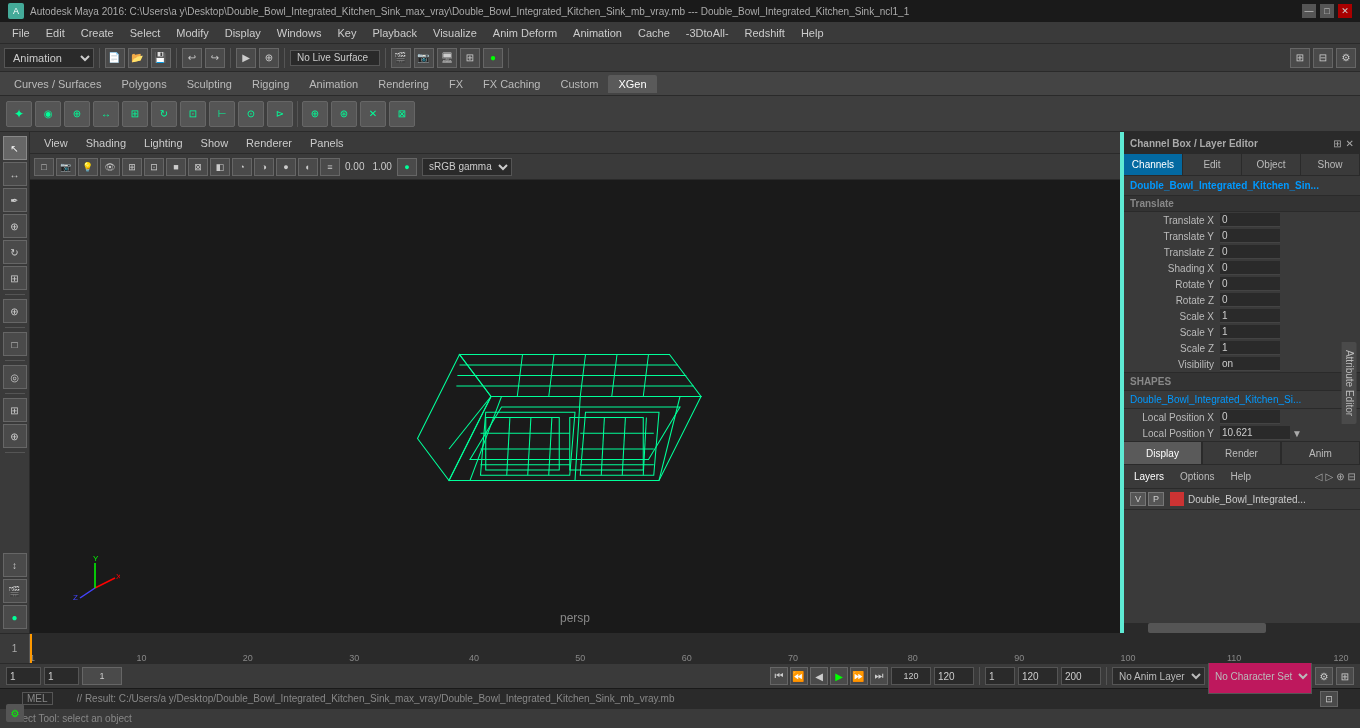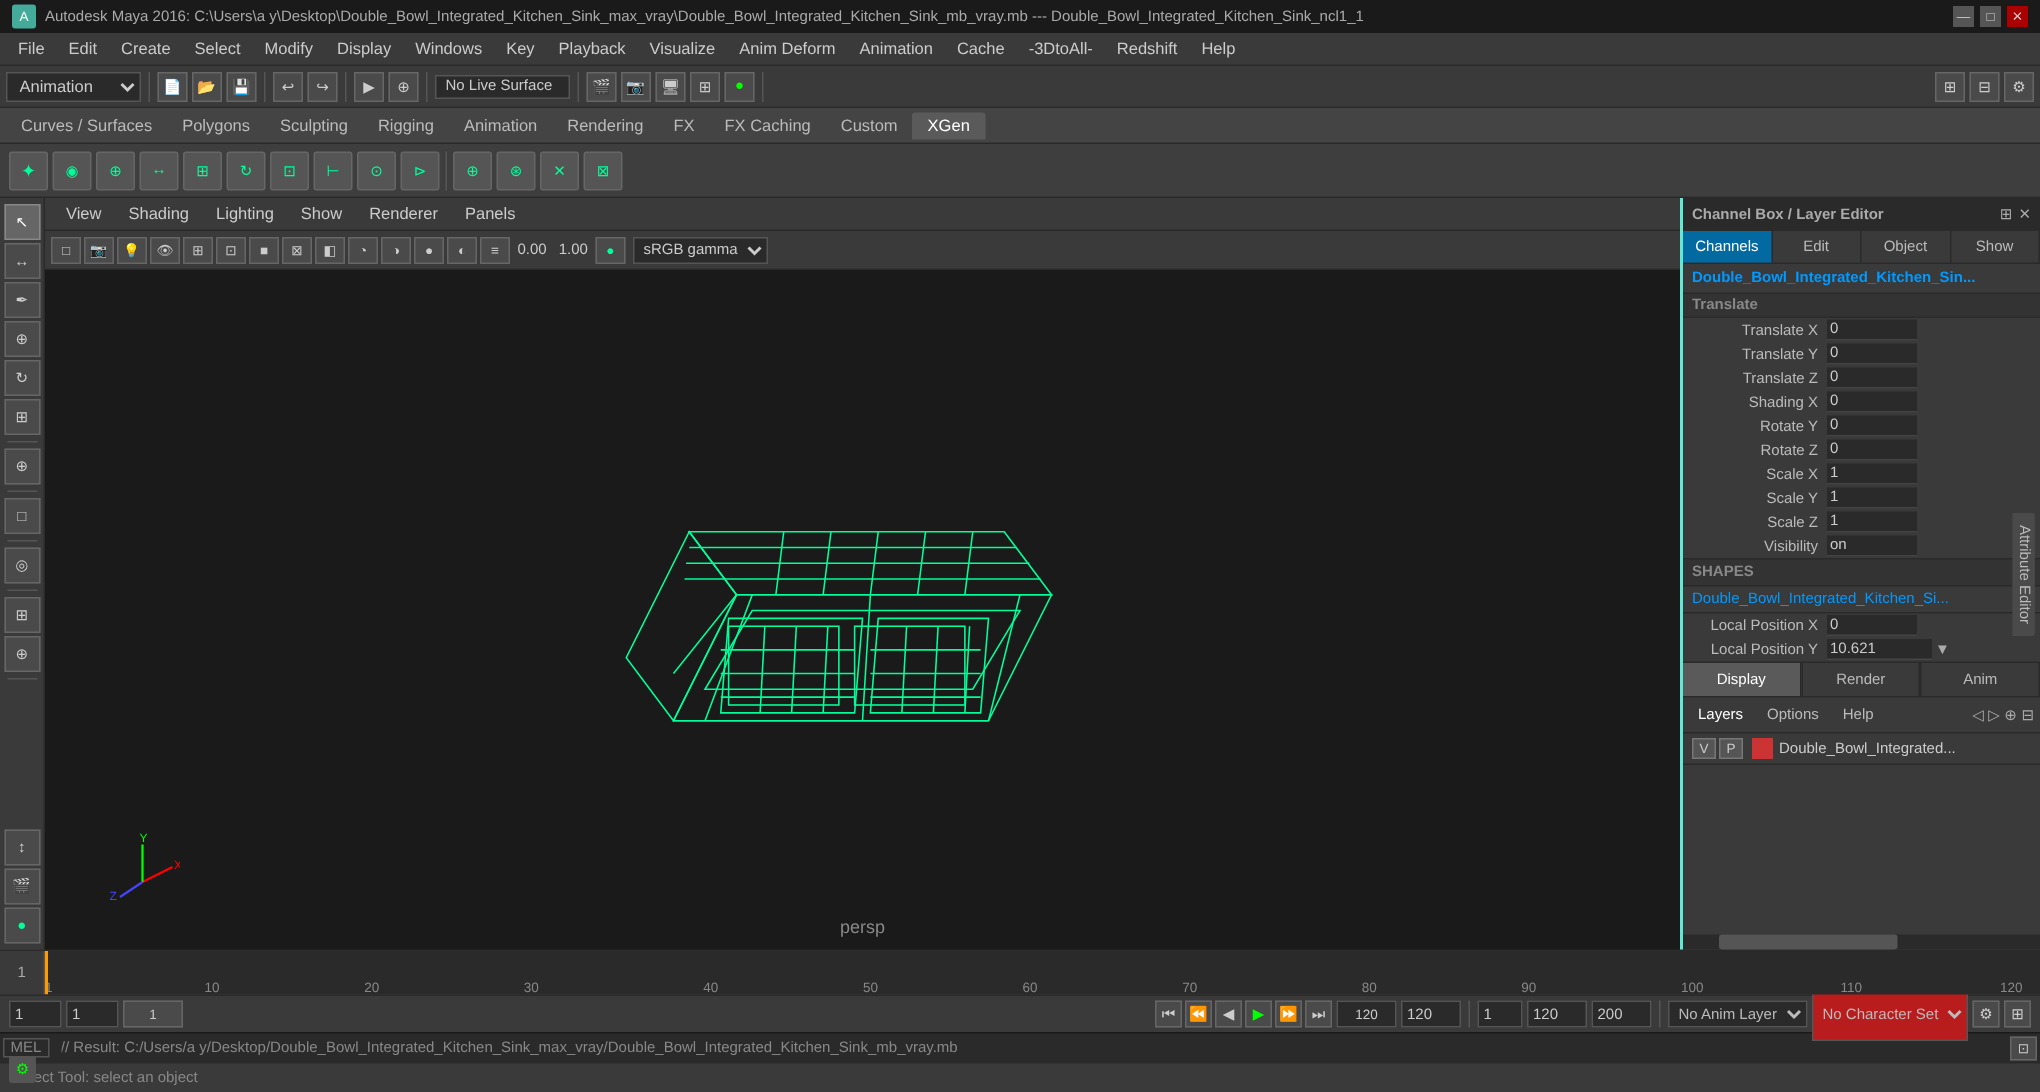--- a/index.html
+++ b/index.html
@@ -311,21 +311,21 @@
         <line x1="25" y1="35" x2="25" y2="10" stroke="#0f0" stroke-width="1.5"></line>
         <text x="23" y="8" font-size="8" fill="#0f0">Y</text>
         <line x1="25" y1="35" x2="10" y2="45" stroke="#44f" stroke-width="1.5"></line>
         <text x="3" y="47" font-size="8" fill="#44f">Z</text>
       </svg>
 
       <div id="viewport-label" style="position:absolute;bottom:8px;left:50%;transform:translateX(-50%);color:#888;font-size:12px;">persp</div>
     </div>
   </div>
 
-  <div id="rightpanel" style="width:240px;background:#3a3a3a;border-left:2px solid #5eead4;display:flex;flex-direction:column;position:relative;">
+  <div id="rightpanel" style="width:240px;background:#3a3a3a;border-left:4px solid #5eead4;display:flex;flex-direction:column;position:relative;">
     <div id="rightpanel-header" style="height:22px;background:#2a2a2a;display:flex;align-items:center;justify-content:space-between;padding:0 6px;">
       <span style="font-size:10px;color:#aaa;font-weight:bold;">Channel Box / Layer Editor</span>
       <div style="display:flex;gap:4px;">
         <span style="font-size:10px;color:#aaa;cursor:pointer;">⊞</span>
         <span style="font-size:10px;color:#aaa;cursor:pointer;">✕</span>
       </div>
     </div>
 
     <div id="channel-tabs" style="height:22px;display:flex;border-bottom:1px solid #2a2a2a;">
       <div class="ch-tab active" style="font-size:10px;flex:1;display:flex;align-items:center;justify-content:center;background:#0369a1;color:#fff;cursor:pointer;">Channels</div>
@@ -474,28 +474,28 @@
 
   <div style="width:1px;height:18px;background:#555;margin:0 2px;"></div>
   <input class="time-input" value="1" style="width: 30px;">
   <input class="time-input" value="120" style="width: 40px;">
   <input class="time-input" value="200" style="width: 40px;">
   <div style="width:1px;height:18px;background:#555;margin:0 2px;"></div>
 
   <select style="background:#2a2a2a;border:1px solid #555;color:#bbb;font-size:10px;height:18px;padding:0 2px;">
     <option>No Anim Layer</option>
   </select>
-  <select style="background:#b91c1c;border:1px solid #555;color:#bbb;font-size:10px;height:35px;padding:0 2px;">
+  <select style="background:#be185d;border:1px solid #555;color:#bbb;font-size:10px;height:35px;padding:0 2px;">
     <option>No Character Set</option>
   </select>
   <div class="play-btn">⚙</div>
   <div class="play-btn">⊞</div>
 </div>
 
-<div id="statusbar" style="height:20px;background:#2a2a2a;display:flex;align-items:center;padding:0 2px;gap:8px;border-top:1px solid #1a1a1a;">
+<div id="statusbar" style="height:20px;background:#2a2a2a;display:flex;align-items:center;padding:0 22px;gap:24px;border-top:1px solid #1a1a1a;">
   <span id="mel-label" style="color:#888;font-size:10px;border:1px solid #555;padding:0 4px;cursor:pointer;">MEL</span>
   <span id="result-text" style="color:#888;font-size:10px;flex:1;overflow:hidden;text-overflow:ellipsis;white-space:nowrap;">// Result: C:/Users/a y/Desktop/Double_Bowl_Integrated_Kitchen_Sink_max_vray/Double_Bowl_Integrated_Kitchen_Sink_mb_vray.mb</span>
   <div style="width:18px;height:16px;background:#4a4a4a;border:1px solid #666;display:flex;align-items:center;justify-content:center;cursor:pointer;font-size:9px;color:#ccc;">⊡</div>
 </div>
 
 <div id="bottom-status" style="height:20px;background:#3a3a3a;display:flex;align-items:center;padding:0 8px;border-top:1px solid #2a2a2a;">
   <span id="bottom-text" style="color:#888;font-size:10px;">Select Tool: select an object</span>
 </div>
 
 </body></html>

